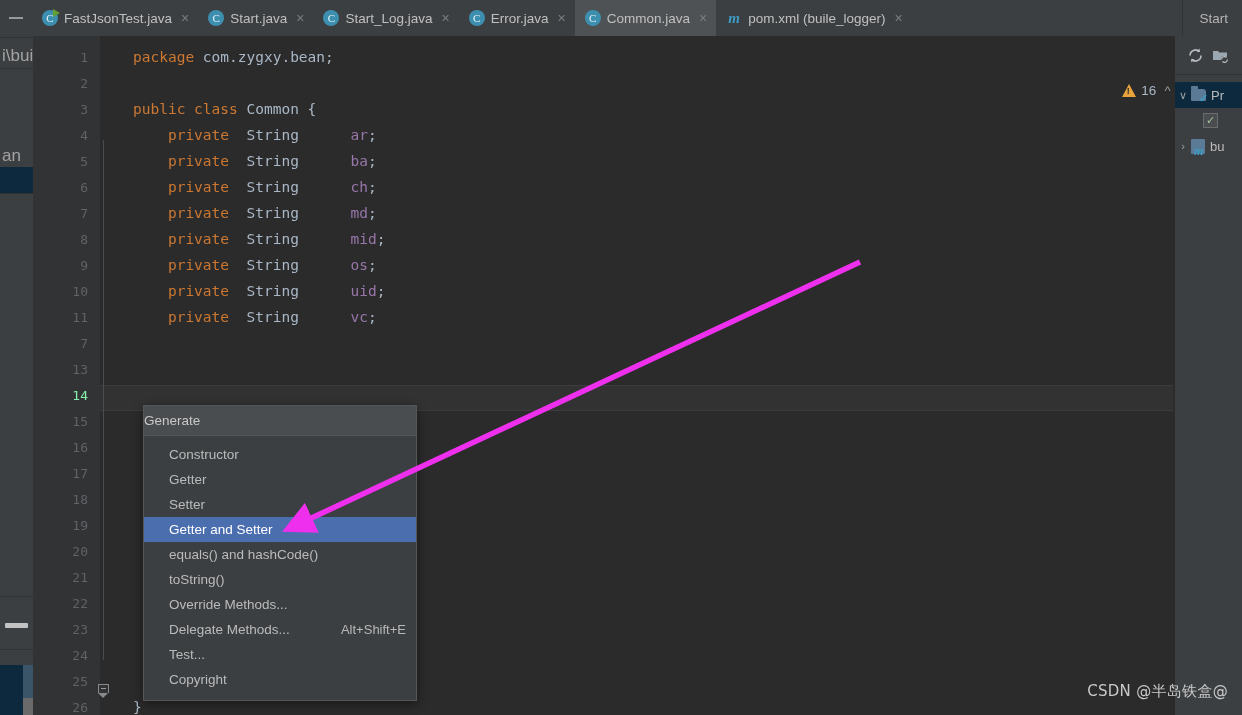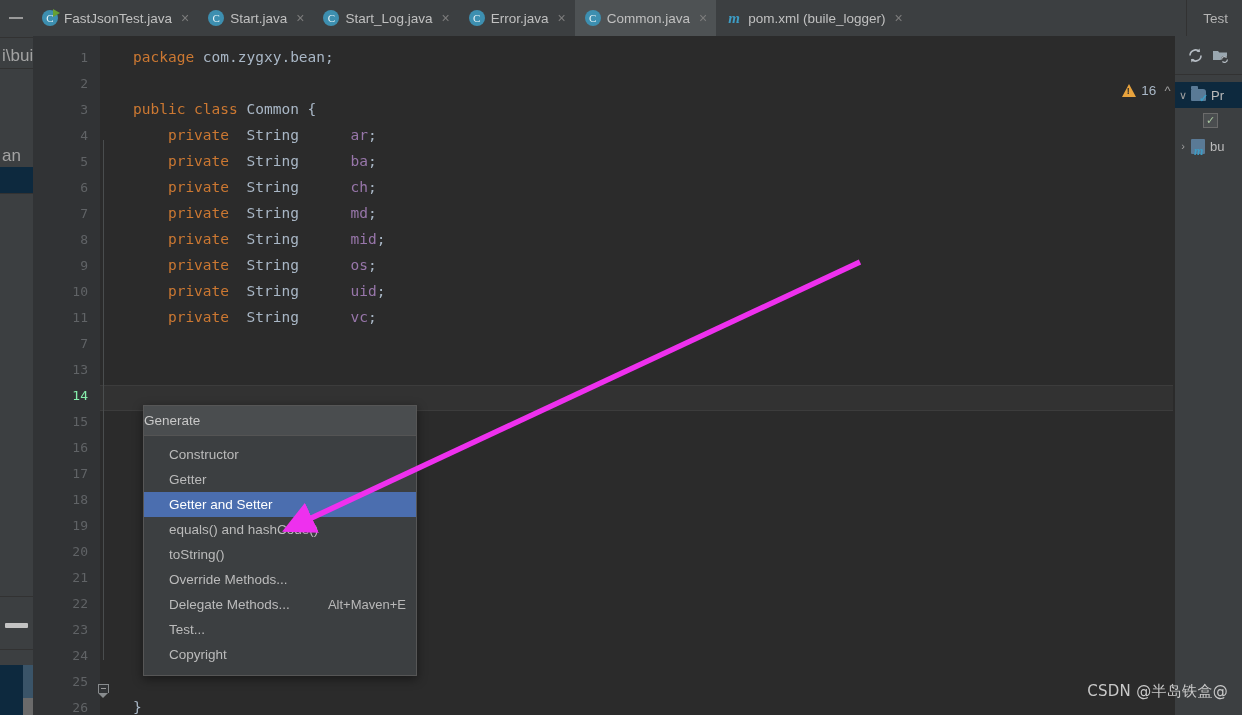--- a/index.html
+++ b/index.html
@@ -287,21 +287,21 @@
           <span>Common.java</span>
           <span class="tclose">×</span>
         </div>
         <div class="tab">
           <span class="ticon mvn">m</span>
           <span>pom.xml (buile_logger)</span>
           <span class="tclose">×</span>
         </div>
       </div>
     <div class="maven-label">
-      <span>Test</span>
+      <span>Start</span>
     </div>
   </div>
 
   <div class="leftstrip">
     <div class="ls-line" style="top:1px;"></div>
     <div class="ls-row" style="top:10px;left:2px;">i\buile</div>
     <div class="ls-line" style="top:32px;"></div>
     <div class="ls-row" style="top:110px;left:2px;">an</div>
     <div class="ls-sel" style="top:131px;height:26px;"></div>
     <div class="ls-line" style="top:157px;"></div>
@@ -421,35 +421,38 @@
 
   <div class="popup">
     <div class="popup-title">Generate</div>
     <div class="popup-list" id="popup-host">
         <div class="mi">
           <span>Constructor</span>
         </div>
         <div class="mi">
           <span>Getter</span>
         </div>
+        <div class="mi">
+          <span>Setter</span>
+        </div>
         <div class="mi sel">
           <span>Getter and Setter</span>
         </div>
         <div class="mi">
           <span>equals() and hashCode()</span>
         </div>
         <div class="mi">
           <span>toString()</span>
         </div>
         <div class="mi">
           <span>Override Methods...</span>
         </div>
         <div class="mi">
           <span>Delegate Methods...</span>
-          <span class="sc">Alt+Maven+E</span>
+          <span class="sc">Alt+Shift+E</span>
         </div>
         <div class="mi">
           <span>Test...</span>
         </div>
         <div class="mi">
           <span>Copyright</span>
         </div>
       </div>
   </div>
 

